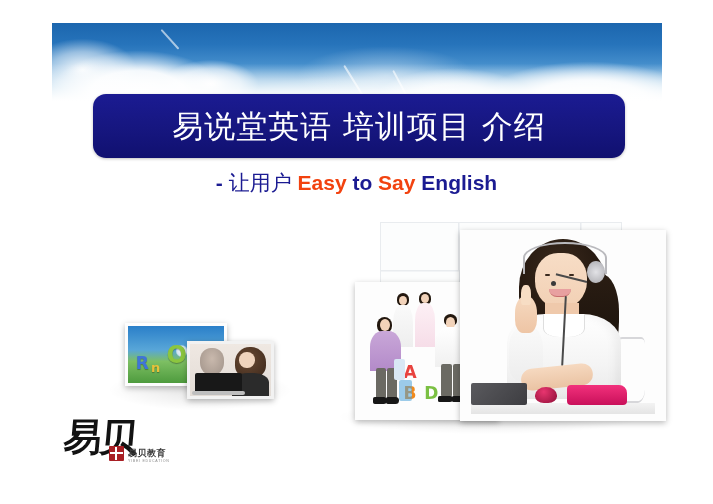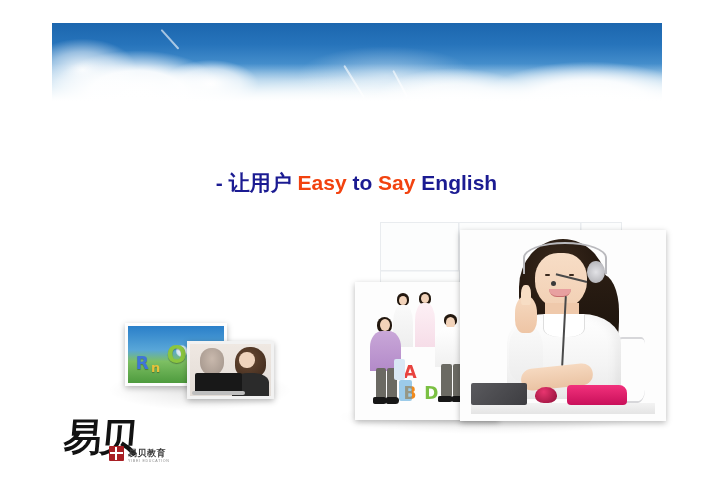--- a/index.html
+++ b/index.html
@@ -47,21 +47,21 @@
     font-size:31px;letter-spacing:1px;white-space:nowrap;line-height:1;
   }
 
   
   .subtitle{
     position:absolute;left:0;top:172px;width:713px;text-align:center;
     font-size:21px;font-weight:bold;white-space:nowrap;line-height:1;
   }
   .subtitle .blue{color:#1b1b92;}
   .subtitle .orange{color:#f2420f;}
-  .subtitle .cn{font-family:"DejaVu Sans","Liberation Sans",sans-serif;font-weight:bold;}
+  .subtitle .cn{font-family:"DejaVu Sans","Liberation Sans",sans-serif;font-weight:normal;}
 
   
   .collage{position:absolute;left:40px;top:210px;width:640px;height:215px;}
   .ghostframe{
     position:absolute;border:1px solid #e9ecef;background:rgba(250,251,252,.55);
   }
   .gf1{left:340px;top:12px;width:78px;height:48px;}
   .gf2{left:418px;top:12px;width:122px;height:48px;}
   .gf3{left:340px;top:60px;width:78px;height:88px;}
   .gf4{left:540px;top:12px;width:40px;height:136px;}
@@ -197,20 +197,23 @@
 
 <div class="slide">
 
   <div class="sky">
     <div class="haze"></div>
     <div class="contrail c1"></div>
     <div class="contrail c2"></div>
     <div class="contrail c3"></div>
   </div>
 
+  <div class="titlebar">
+    <span class="ttxt">易说堂英语 培训项目 介绍</span>
+  </div>
 
   <div class="subtitle">
     <span class="blue">- </span><span class="blue cn">让用户</span><span class="orange"> </span><span class="orange">Easy</span><span class="blue"> </span><span class="blue">to</span><span class="orange"> </span><span class="orange">Say</span><span class="blue"> </span><span class="blue">English</span>
   </div>
 
   <div class="collage">
 
     <div class="ghostframe gf1"></div>
     <div class="ghostframe gf2"></div>
     <div class="ghostframe gf3"></div>

